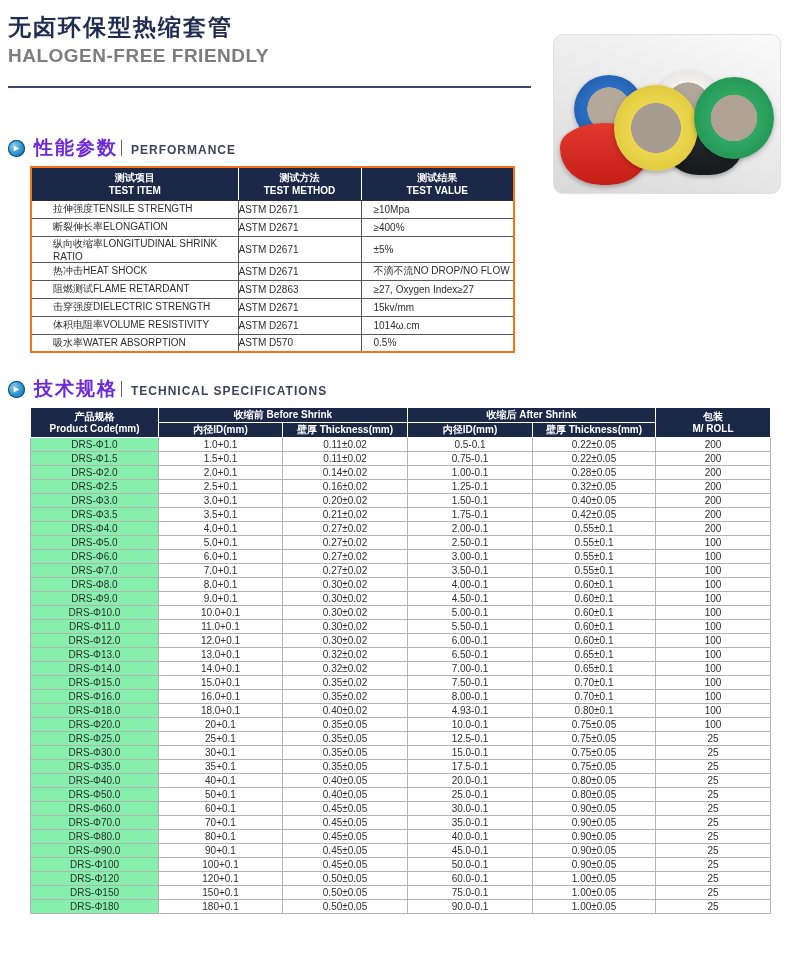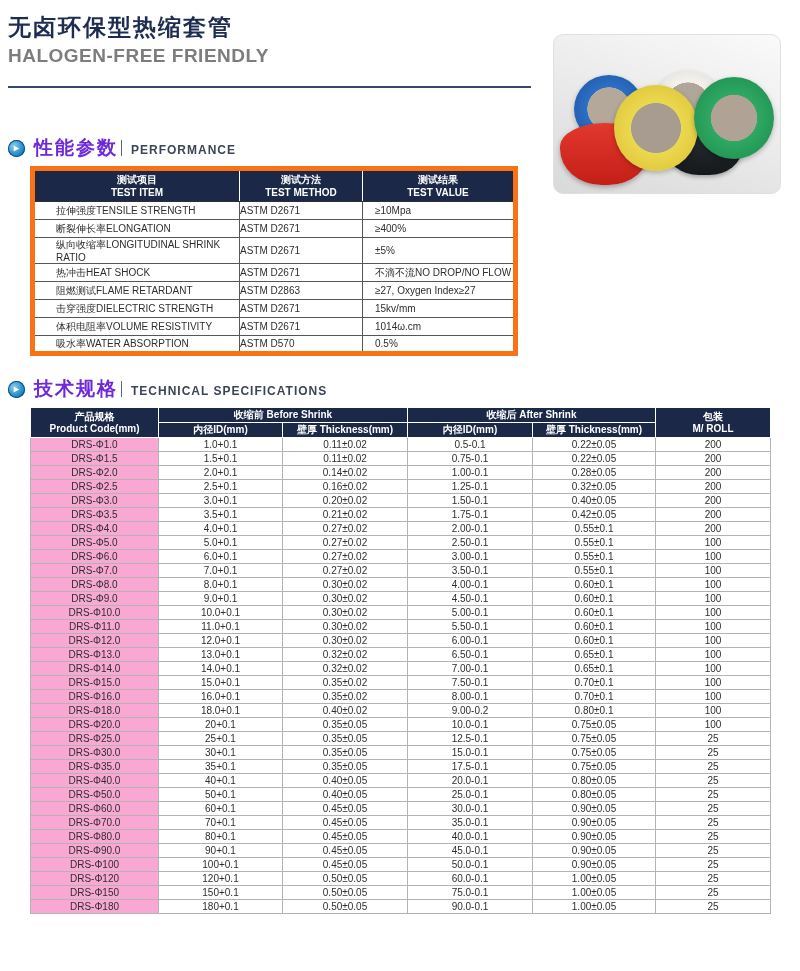--- a/index.html
+++ b/index.html
@@ -50,36 +50,36 @@
 
   
   table { border-collapse:collapse; table-layout:fixed; position:absolute; }
   thead th { background:#1b2847; color:#fff; font-weight:bold; text-align:center; vertical-align:middle; }
 
   
   .perf-table { left:30px; top:166px; width:483px; }
   .perf-table thead th { height:33px; font-size:10px; line-height:13px;
                          border-right:1px solid #fff; border-bottom:1px solid #2e2e38; }
   .perf-table thead th:last-child { border-right:1px solid #2e2e38; }
-  .perf-table { border:5px solid #f97316; }
+  .perf-table { border:2px solid #f97316; }
   .perf-table td { height:18px; font-size:10px; color:#2e2e2e; border:1px solid #55555e;
                    vertical-align:middle; background:#fff; }
   .perf-table td:nth-child(1) { padding-left:21px; }
   .perf-table td:nth-child(2) { text-align:left; }
   .perf-table td:nth-child(3) { padding-left:12px;border-radius:7px; }
 
   
   .spec-table { left:30px; top:407px; width:740px; }
   .spec-table thead th { font-size:10px; height:15px; line-height:12px;
                          border:1px solid #fff; }
   .spec-table thead th.two-line { line-height:12px; }
   .spec-table td { height:14px; font-size:10px; color:#2e2e2e; text-align:center;
                    vertical-align:middle; border:1px solid #b3b3b3; background:#fff;
                    line-height:13px; }
-  .spec-table td:first-child { background:#f9a8d4; }
+  .spec-table td:first-child { background:#86efac; }
 </style>
 </head>
 <body>
 
 <div class="page">
 
   <h1 class="title-cn">无卤环保型热缩套管</h1>
   <div class="subtitle">
     <div>HALOGEN-FREE FRIENDLY</div>
   </div>
@@ -353,21 +353,21 @@
           <td>16.0+0.1</td>
           <td>0.35±0.02</td>
           <td>8.00-0.1</td>
           <td>0.70±0.1</td>
           <td>100</td>
         </tr>
         <tr>
           <td>DRS-Φ18.0</td>
           <td>18.0+0.1</td>
           <td>0.40±0.02</td>
-          <td>9.00-0.2</td>
+          <td>4.93-0.1</td>
           <td>0.80±0.1</td>
           <td>100</td>
         </tr>
         <tr>
           <td>DRS-Φ20.0</td>
           <td>20+0.1</td>
           <td>0.35±0.05</td>
           <td>10.0-0.1</td>
           <td>0.75±0.05</td>
           <td>100</td>

